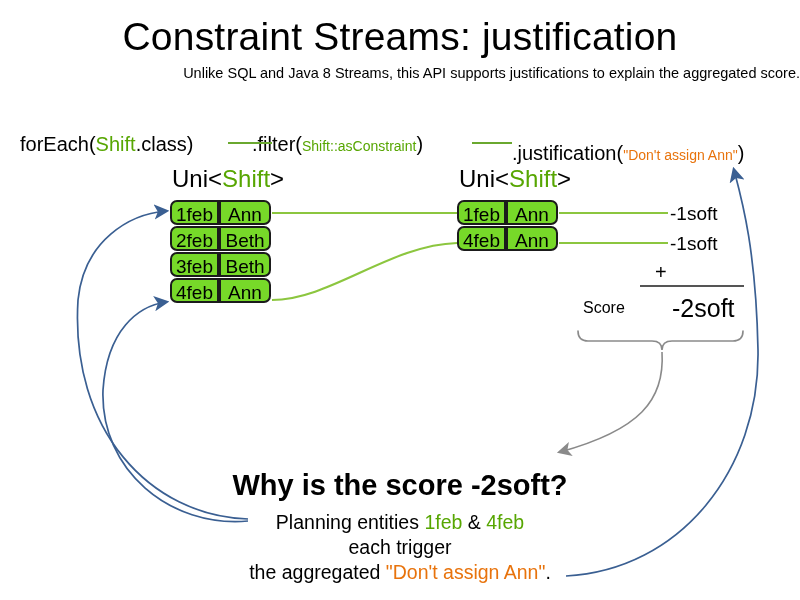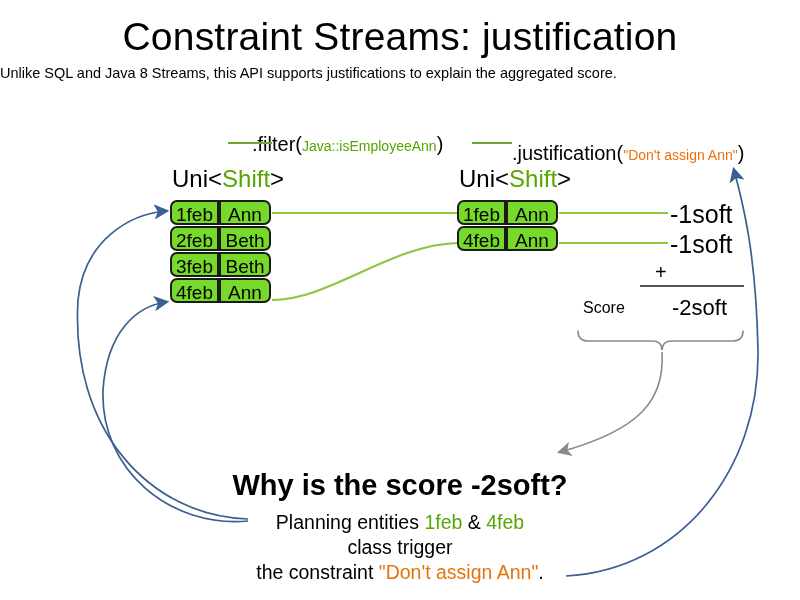--- a/index.html
+++ b/index.html
@@ -10,21 +10,21 @@
   }
   .stage{position:relative;width:800px;height:600px;}
   .abs{position:absolute;}
 
   
   #title{
     top:14px;left:0;width:800px;text-align:center;
     font-size:39px;line-height:46px;font-weight:400;letter-spacing:.2px;
   }
   #subtitle{
-    top:64px;left:0;width:800px;text-align:left;
+    top:64px;left:0;width:800px;text-align:right;
     font-size:14.5px;line-height:18px;
   }
 
   
   .code{font-size:20px;line-height:24px;white-space:nowrap;}
   .code .sm{font-size:14px;}
   .green{color:#57a602;}
   .orange{color:#e8730c;}
   .smallcaps{font-size:14.5px;letter-spacing:.3px;}
 
@@ -46,29 +46,29 @@
     height:25px;line-height:25px;
     font-size:19px;text-align:center;
     box-sizing:border-box;
   }
   .cell.date{width:49px;border-radius:7px 0 0 7px;color:#000000;}
   .cell.name{width:52px;border-radius:0 7px 7px 0;border-left:2px solid #1b1b1b;color:#000000;}
   #stack-left{left:170px;top:200px;}
   #stack-right{left:457px;top:200px;}
 
   
-  .soft{font-size:25px;line-height:22px;white-space:nowrap;}
+  .soft{font-size:19px;line-height:22px;white-space:nowrap;}
   #soft-1{left:670px;top:203px;}
   #soft-2{left:670px;top:233px;}
 
   
   #plus{left:655px;top:262px;font-size:20px;line-height:20px;}
   #sumrule{left:640px;top:285px;width:104px;height:2px;background:#555555;}
   #score-label{left:583px;top:297px;font-size:16px;line-height:22px;}
-  #score-total{left:672px;top:297px;font-size:22px;line-height:22px;}
+  #score-total{left:672px;top:297px;font-size:25px;line-height:22px;}
 
   
   #why{
     left:0;top:468px;width:800px;text-align:center;
     font-size:29px;line-height:34px;font-weight:bold;
   }
   .expl{left:0;width:800px;text-align:center;font-size:19.5px;line-height:24px;}
   #expl-1{top:510px;}
   #expl-2{top:535px;}
   #expl-3{top:560px;}
@@ -77,23 +77,26 @@
   #overlay{position:absolute;left:0;top:0;width:800px;height:600px;pointer-events:none;}
 </style>
 </head>
 <body>
 
 <div class="stage">
 
   <div class="abs" id="title">Constraint Streams: justification</div>
   <div class="abs" id="subtitle">Unlike SQL and Java 8 Streams, this API supports justifications to explain the aggregated score.</div>
 
+  <div class="abs code" id="code-foreach">
+    <span>forEach(</span><span class="green">Shift</span><span>.class)</span>
+  </div>
 
   <div class="abs code" id="code-filter">
-    <span>.filter(</span><span class="green sm">Java::isEmployeeAnn</span><span>)</span>
+    <span>.filter(</span><span class="green sm">Shift::asConstraint</span><span>)</span>
   </div>
 
 
   <div class="abs code" id="code-asconstraint">
     <span>.justification(</span><span class="orange sm">"Don't assign Ann"</span><span>)</span>
   </div>
 
   <div class="abs unilabel" id="uni-left">
     <span>Uni&lt;</span><span class="green">Shift</span><span>&gt;</span>
   </div>
@@ -136,23 +139,23 @@
 
   <div class="abs" id="plus">+</div>
   <div class="abs" id="sumrule"></div>
   <div class="abs" id="score-label">Score</div>
   <div class="abs" id="score-total">-2soft</div>
 
   <div class="abs" id="why">Why is the score -2soft?</div>
   <div class="abs expl" id="expl-1">
     <span>Planning entities </span><span class="green">1feb</span><span> &amp; </span><span class="green">4feb</span>
   </div>
-  <div class="abs expl" id="expl-2">class trigger</div>
+  <div class="abs expl" id="expl-2">each trigger</div>
   <div class="abs expl" id="expl-3">
-    <span>the constraint </span><span class="orange">"Don't assign Ann"</span><span>.</span>
+    <span>the aggregated </span><span class="orange">"Don't assign Ann"</span><span>.</span>
   </div>
 
   <svg id="overlay" viewBox="0 0 800 600">
     <defs>
       <marker id="bluearrow" markerWidth="9" markerHeight="9" refX="7" refY="4.5" orient="auto">
         <path d="M0,0 L9,4.5 L0,9 L2.2,4.5 Z" fill="#3a5f92"></path>
       </marker>
       <marker id="grayarrow" markerWidth="9" markerHeight="9" refX="7" refY="4.5" orient="auto">
         <path d="M0,0 L9,4.5 L0,9 L2.2,4.5 Z" fill="#8a8a8a"></path>
       </marker>

